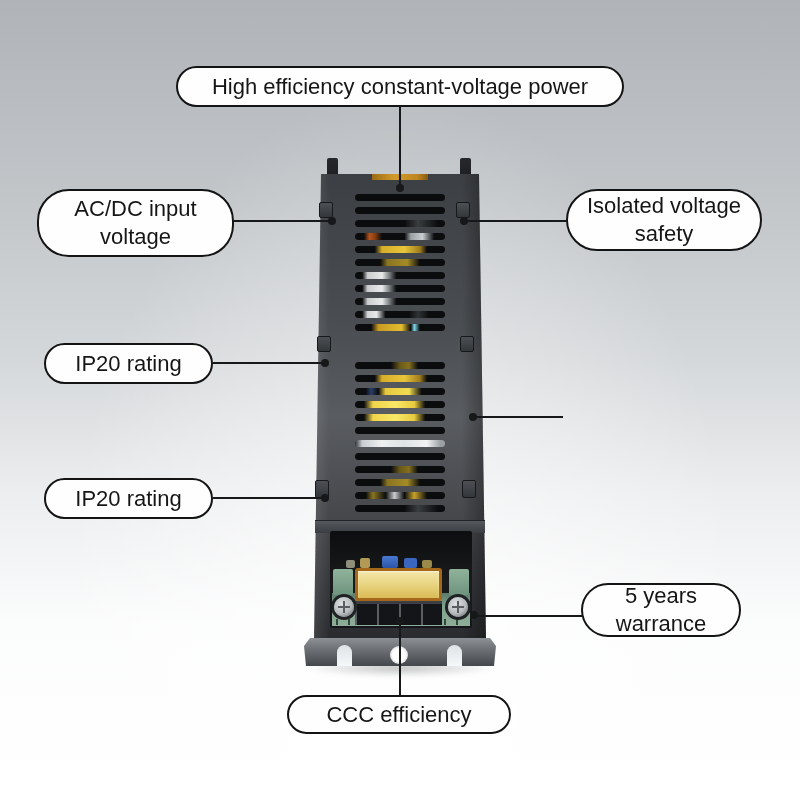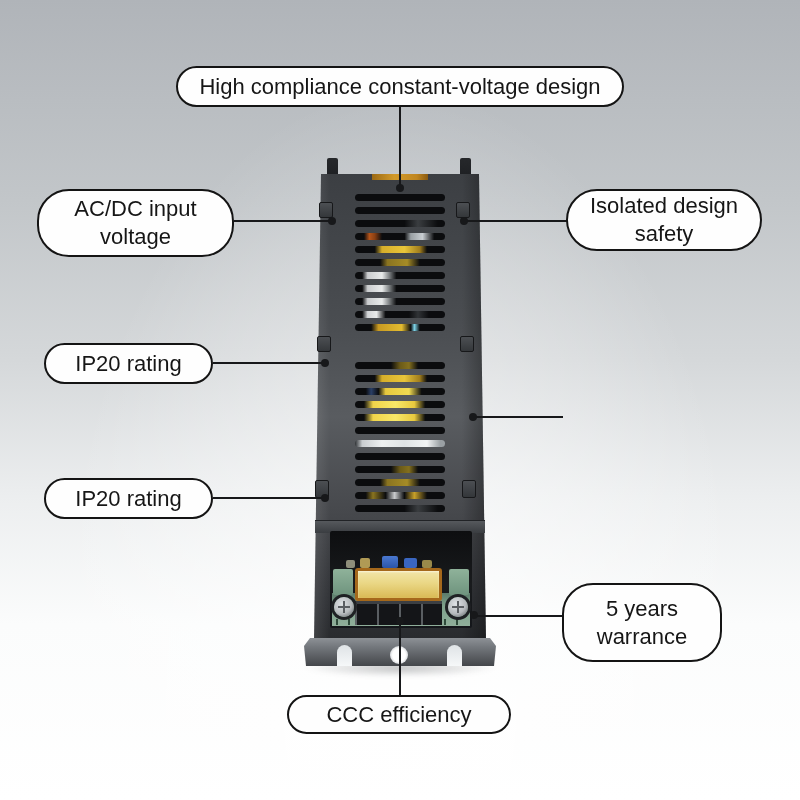--- a/index.html
+++ b/index.html
@@ -13,21 +13,21 @@
   .callout{position:absolute;display:flex;align-items:center;justify-content:center;
     text-align:center;background:#fefefe;border:2px solid #141414;color:#161616;
     font-size:22px;line-height:28px;box-sizing:border-box;z-index:6;}
   .callout span{white-space:pre-line;}
   #callout-high-efficiency{left:176px;top:66px;width:448px;height:41px;border-radius:21px;}
   #callout-ac-dc{left:37px;top:189px;width:197px;height:68px;border-radius:32px;}
   #callout-isolated{left:566px;top:189px;width:196px;height:62px;border-radius:31px;}
   #callout-ip20-top{left:44px;top:343px;width:169px;height:41px;border-radius:21px;}
   #callout-power-factor{left:562px;top:352px;width:204px;height:125px;border-radius:38px;}
   #callout-ip20-bottom{left:44px;top:478px;width:169px;height:41px;border-radius:21px;}
-  #callout-warranty{left:562px;top:583px;width:160px;height:79px;border-radius:31px;}
+  #callout-warranty{left:581px;top:583px;width:160px;height:54px;border-radius:31px;}
   #callout-ccc{left:287px;top:695px;width:224px;height:39px;border-radius:20px;}
 
   
   .leader{position:absolute;background:#17181a;z-index:5;}
   #leader-high{left:399px;top:106px;width:2px;height:82px;}
   #leader-ac{left:234px;top:220px;width:96px;height:2px;}
   #leader-isolated{left:466px;top:220px;width:101px;height:2px;}
   #leader-ip20-top{left:213px;top:362px;width:112px;height:2px;}
   #leader-pf{left:475px;top:416px;width:88px;height:2px;}
   #leader-ip20-bottom{left:213px;top:497px;width:112px;height:2px;}
@@ -186,28 +186,28 @@
   <div class="dot" id="dot-high"></div>
   <div class="dot" id="dot-ac"></div>
   <div class="dot" id="dot-isolated"></div>
   <div class="dot" id="dot-ip20-top"></div>
   <div class="dot" id="dot-pf"></div>
   <div class="dot" id="dot-ip20-bottom"></div>
   <div class="dot" id="dot-warranty"></div>
   <div class="dot" id="dot-ccc"></div>
 
   <div class="callout" id="callout-high-efficiency">
-    <span>High compliance constant-voltage design</span>
+    <span>High efficiency constant-voltage power</span>
   </div>
   <div class="callout" id="callout-ac-dc">
     <span>AC/DC input
 voltage</span>
   </div>
   <div class="callout" id="callout-isolated">
-    <span>Isolated design
+    <span>Isolated voltage
 safety</span>
   </div>
   <div class="callout" id="callout-ip20-top">
     <span>IP20 rating</span>
   </div>
   <div class="callout" id="callout-ip20-bottom">
     <span>IP20 rating</span>
   </div>
   <div class="callout" id="callout-warranty">
     <span>5 years

